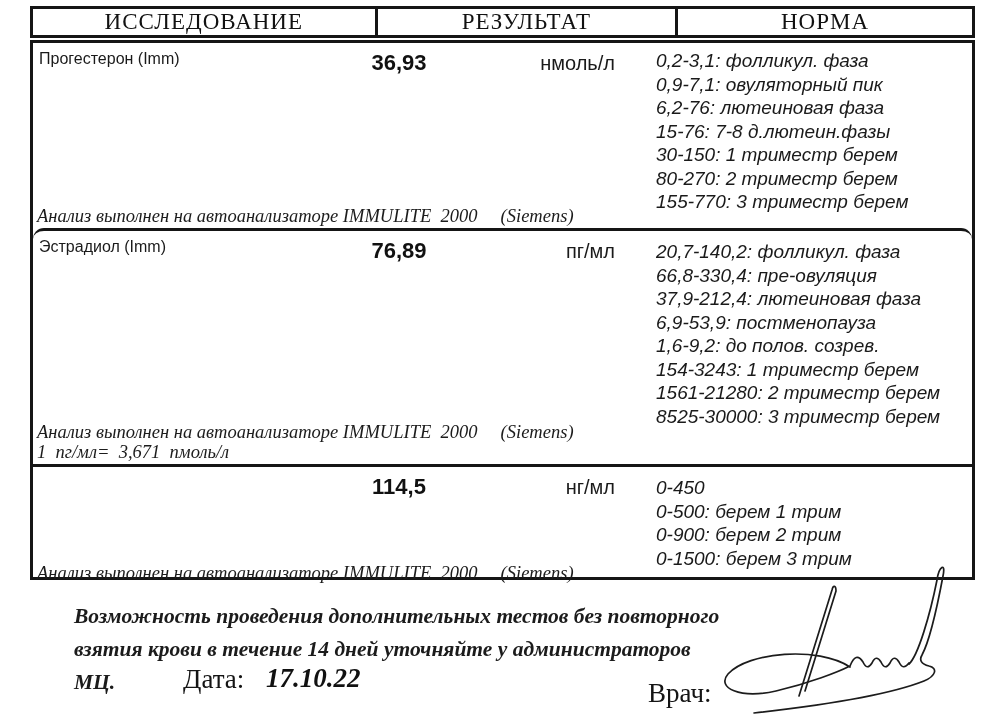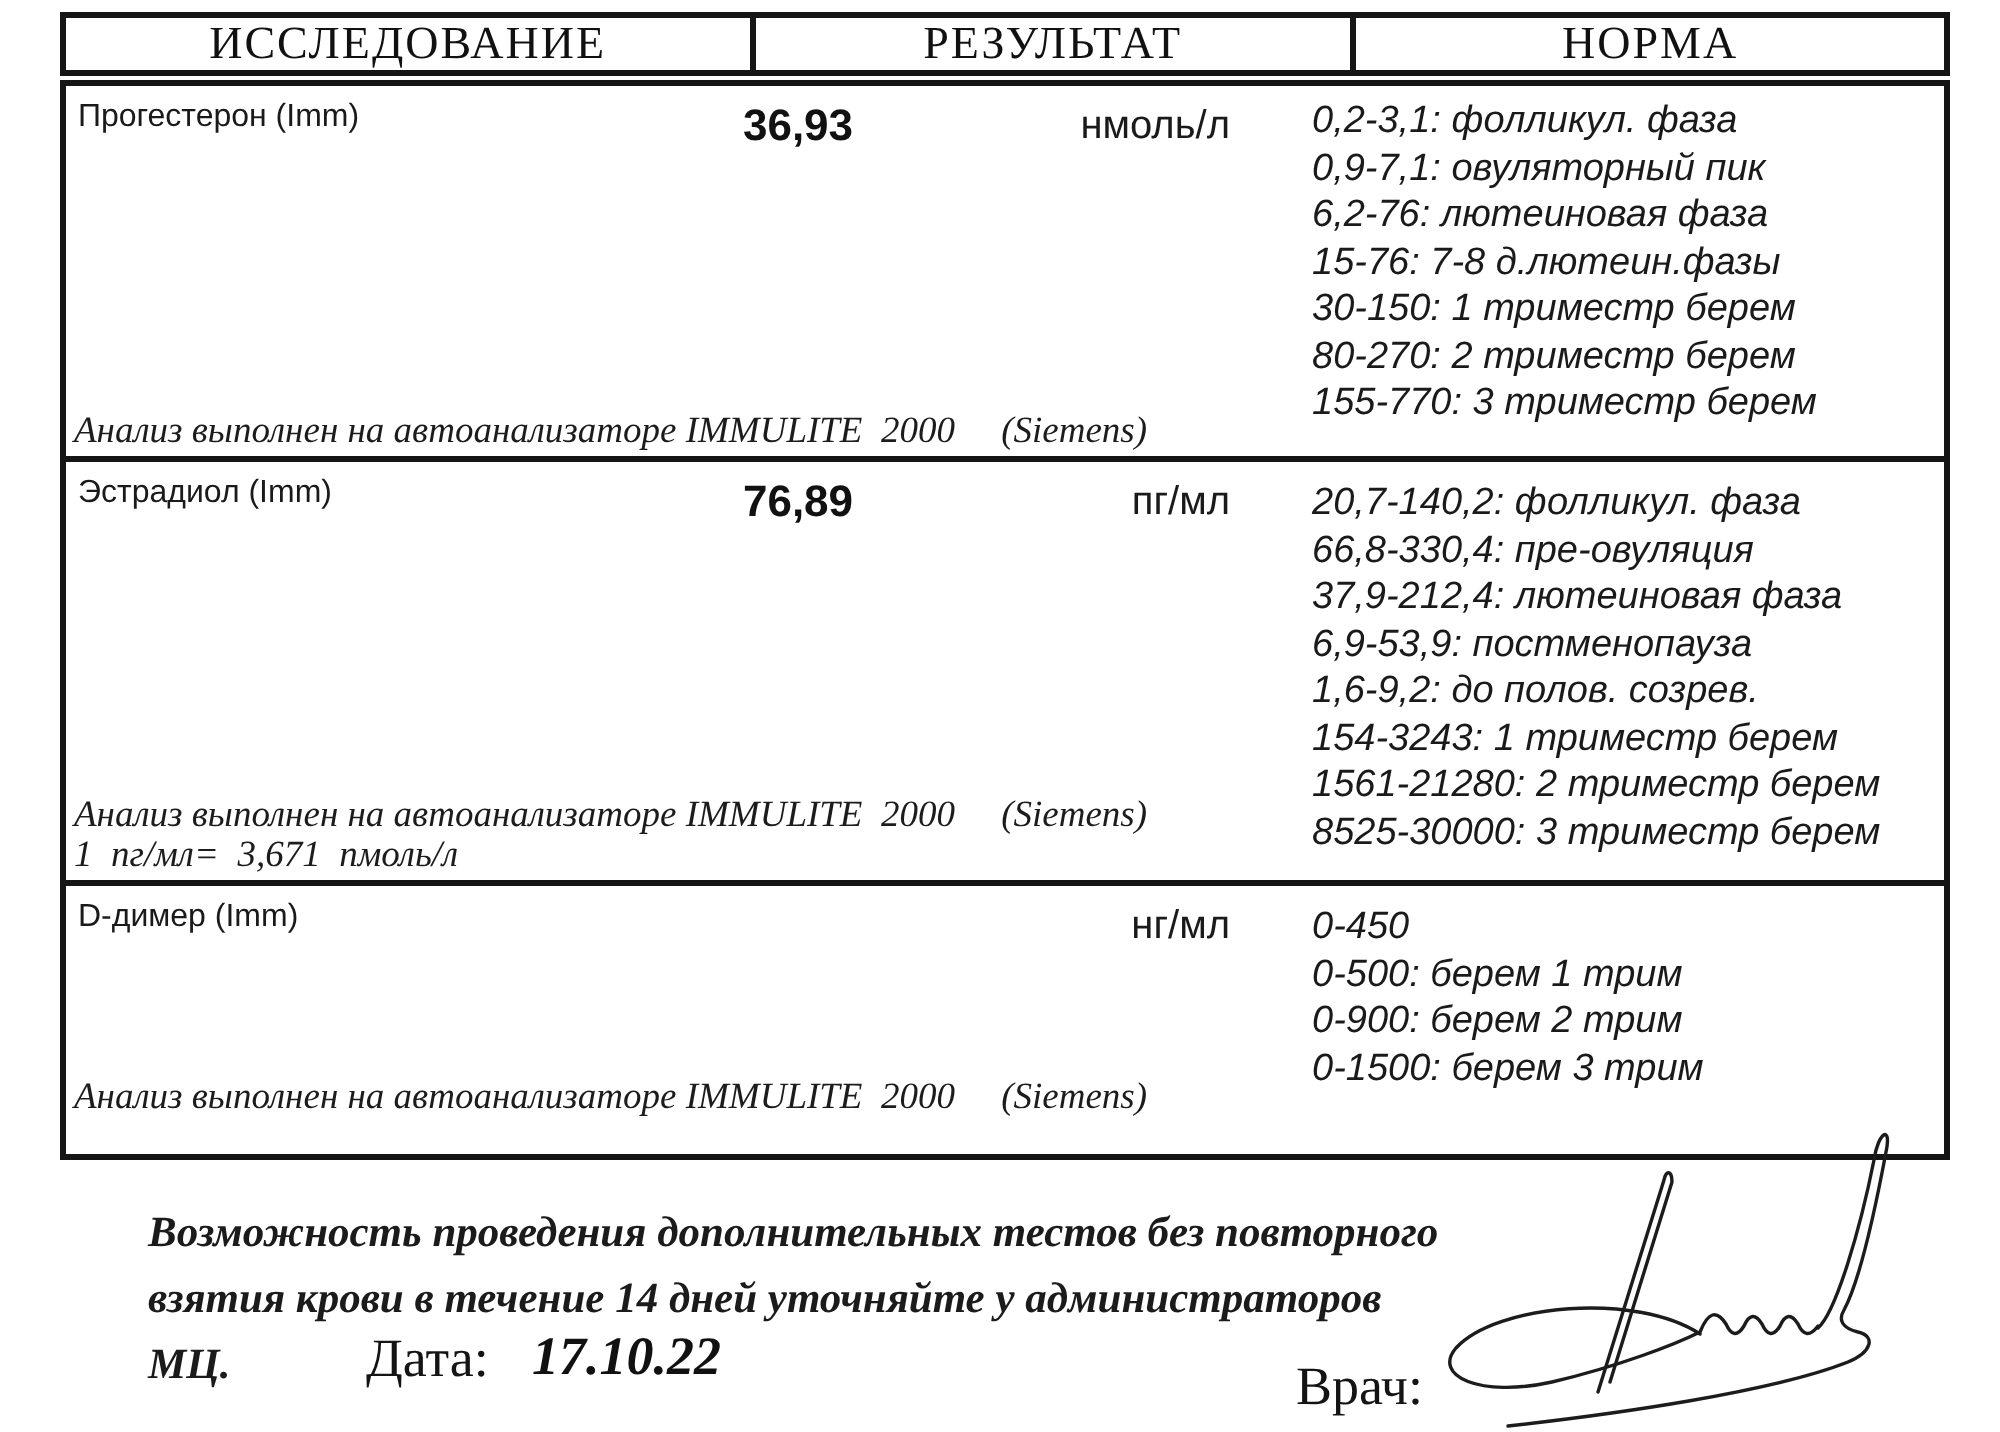--- a/index.html
+++ b/index.html
@@ -21,21 +21,21 @@
   .hdr-cell.c1{width:36.7%;border-right:3px solid #151515;box-sizing:border-box;}
   .hdr-cell.c2{width:32.0%;border-right:3px solid #151515;box-sizing:border-box;}
   .hdr-cell.c3{width:31.3%;}
   
   .tbl{
     position:absolute;left:30px;top:40px;width:945px;height:540px;
     border:3px solid #151515;box-sizing:border-box;background:#fff;
   }
   .sect{position:relative;box-sizing:border-box;}
   .sect.s1{height:185px;}
-  .sect.s2{height:212px;border-top:3px solid #151515;}
+  .sect.s2{height:236px;border-top:3px solid #151515;border-radius:11px;}
   .sect.s3{height:121px;border-top:3px solid #151515;}
   .test-name{
     position:absolute;left:6px;top:7px;font-size:16px;color:#1a1a1a;
   }
   .test-result{
     position:absolute;left:286px;top:7px;width:160px;text-align:center;
     font-size:22px;font-weight:bold;color:#111;
   }
   .test-unit{
     position:absolute;left:450px;top:9px;width:132px;text-align:right;
@@ -109,21 +109,21 @@
 6,9-53,9: постменопауза
 1,6-9,2: до полов. созрев.
 154-3243: 1 триместр берем
 1561-21280: 2 триместр берем
 8525-30000: 3 триместр берем</div>
     <div class="analyzer">Анализ выполнен на автоанализаторе IMMULITE  2000     (Siemens)
 1  пг/мл=  3,671  пмоль/л</div>
   </div>
 
   <div class="sect s3">
-    <div class="test-name">D-димер (Imm)</div>
+    <div class="test-result">114,5</div>
     <div class="test-unit">нг/мл</div>
     <div class="norms">0-450
 0-500: берем 1 трим
 0-900: берем 2 трим
 0-1500: берем 3 трим</div>
     <div class="analyzer">Анализ выполнен на автоанализаторе IMMULITE  2000     (Siemens)</div>
   </div>
 
 </div>
 

